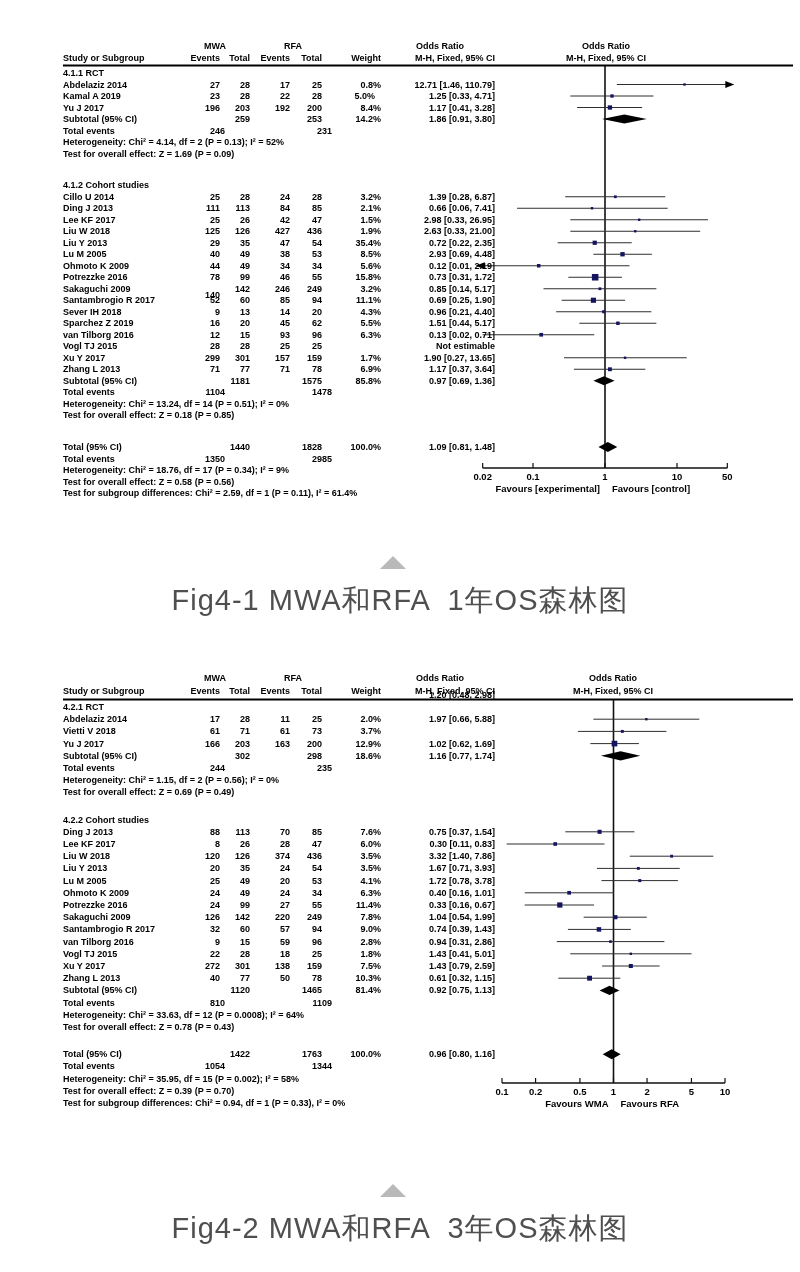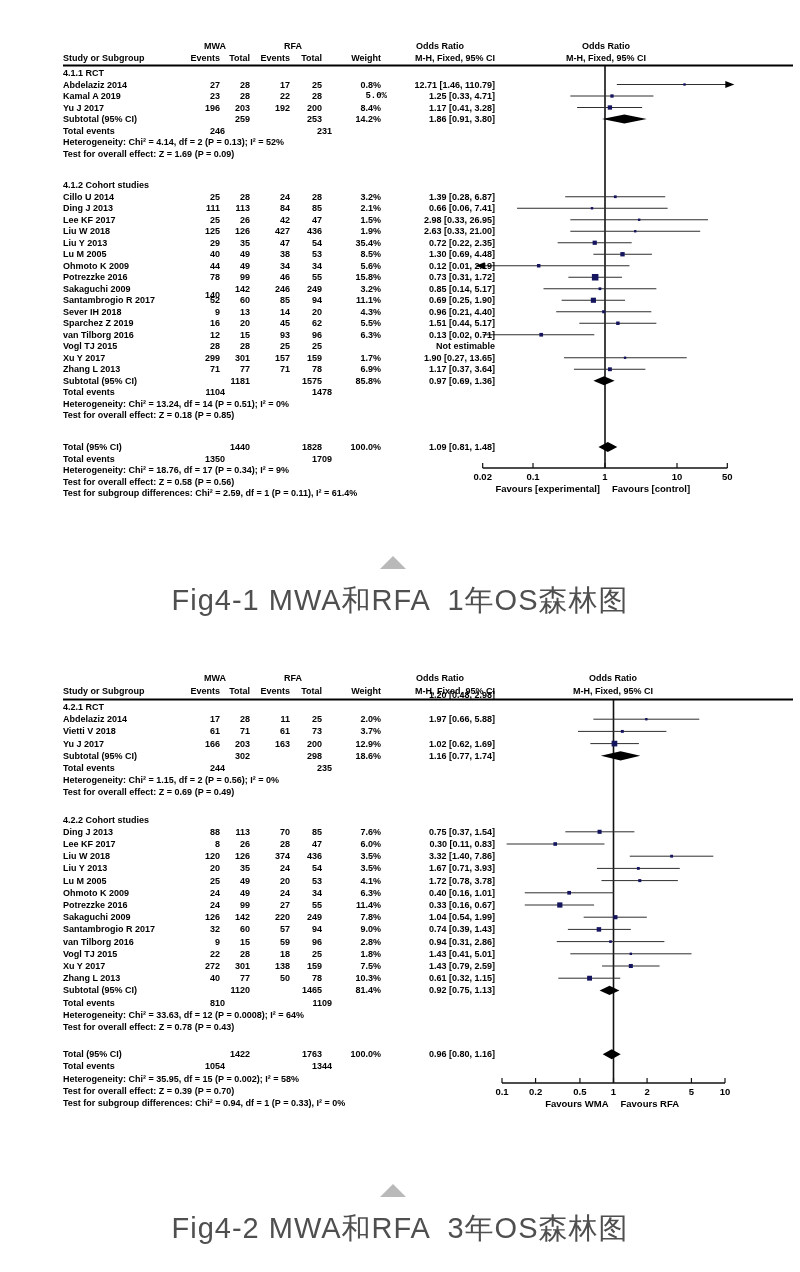--- a/index.html
+++ b/index.html
@@ -138,21 +138,21 @@
       <div class="t right" style="top: 79.5px; right: 550px;">28</div>
       <div class="t right" style="top: 79.5px; right: 510px;">17</div>
       <div class="t right" style="top: 79.5px; right: 478px;">25</div>
       <div class="t right" style="top: 79.5px; right: 419px;">0.8%</div>
       <div class="t right" style="top: 79.5px; right: 305px;">12.71 [1.46, 110.79]</div>
       <div class="t" style="top: 91px; left: 63px;">Kamal A 2019</div>
       <div class="t right" style="top: 91px; right: 580px;">23</div>
       <div class="t right" style="top: 91px; right: 550px;">28</div>
       <div class="t right" style="top: 91px; right: 510px;">22</div>
       <div class="t right" style="top: 91px; right: 478px;">28</div>
-      <div class="t right" style="top: 91px; right: 413px; font-family: Liberation Mono, monospace;">5.0%</div>
+      <div class="t right" style="top: 91px; right: 425px;">5.0%</div>
       <div class="t right" style="top: 91px; right: 305px;">1.25 [0.33, 4.71]</div>
       <div class="t" style="top: 102.5px; left: 63px;">Yu J 2017</div>
       <div class="t right" style="top: 102.5px; right: 580px;">196</div>
       <div class="t right" style="top: 102.5px; right: 550px;">203</div>
       <div class="t right" style="top: 102.5px; right: 510px;">192</div>
       <div class="t right" style="top: 102.5px; right: 478px;">200</div>
       <div class="t right" style="top: 102.5px; right: 419px;">8.4%</div>
       <div class="t right" style="top: 102.5px; right: 305px;">1.17 [0.41, 3.28]</div>
       <div class="t" style="top: 114px; left: 63px;">Subtotal (95% CI)</div>
       <div class="t right" style="top: 114px; right: 550px;">259</div>
@@ -199,21 +199,21 @@
       <div class="t right" style="top: 237.75px; right: 510px;">47</div>
       <div class="t right" style="top: 237.75px; right: 478px;">54</div>
       <div class="t right" style="top: 237.75px; right: 419px;">35.4%</div>
       <div class="t right" style="top: 237.75px; right: 305px;">0.72 [0.22, 2.35]</div>
       <div class="t" style="top: 249.25px; left: 63px;">Lu M 2005</div>
       <div class="t right" style="top: 249.25px; right: 580px;">40</div>
       <div class="t right" style="top: 249.25px; right: 550px;">49</div>
       <div class="t right" style="top: 249.25px; right: 510px;">38</div>
       <div class="t right" style="top: 249.25px; right: 478px;">53</div>
       <div class="t right" style="top: 249.25px; right: 419px;">8.5%</div>
-      <div class="t right" style="top: 249.25px; right: 305px;">1.30 [0.69, 4.48]</div>
+      <div class="t right" style="top: 249.25px; right: 305px;">2.93 [0.69, 4.48]</div>
       <div class="t" style="top: 260.75px; left: 63px;">Ohmoto K 2009</div>
       <div class="t right" style="top: 260.75px; right: 580px;">44</div>
       <div class="t right" style="top: 260.75px; right: 550px;">49</div>
       <div class="t right" style="top: 260.75px; right: 510px;">34</div>
       <div class="t right" style="top: 260.75px; right: 478px;">34</div>
       <div class="t right" style="top: 260.75px; right: 419px;">5.6%</div>
       <div class="t right" style="top: 260.75px; right: 305px;">0.12 [0.01, 2.19]</div>
       <div class="t" style="top: 272.25px; left: 63px;">Potrezzke 2016</div>
       <div class="t right" style="top: 272.25px; right: 580px;">78</div>
       <div class="t right" style="top: 272.25px; right: 550px;">99</div>
@@ -286,21 +286,21 @@
       <div class="t right" style="top: 387.25px; right: 468px;">1478</div>
       <div class="t" style="top: 398.75px; left: 63px;">Heterogeneity: Chi² = 13.24, df = 14 (P = 0.51); I² = 0%</div>
       <div class="t" style="top: 410.25px; left: 63px;">Test for overall effect: Z = 0.18 (P = 0.85)</div>
       <div class="t" style="top: 442px; left: 63px;">Total (95% CI)</div>
       <div class="t right" style="top: 442px; right: 550px;">1440</div>
       <div class="t right" style="top: 442px; right: 478px;">1828</div>
       <div class="t right" style="top: 442px; right: 419px;">100.0%</div>
       <div class="t right" style="top: 442px; right: 305px;">1.09 [0.81, 1.48]</div>
       <div class="t" style="top: 453.5px; left: 63px;">Total events</div>
       <div class="t right" style="top: 453.5px; right: 575px;">1350</div>
-      <div class="t right" style="top: 453.5px; right: 468px;">1709</div>
+      <div class="t right" style="top: 453.5px; right: 468px;">2985</div>
       <div class="t" style="top: 465px; left: 63px;">Heterogeneity: Chi² = 18.76, df = 17 (P = 0.34); I² = 9%</div>
       <div class="t" style="top: 476.5px; left: 63px;">Test for overall effect: Z = 0.58 (P = 0.56)</div>
       <div class="t" style="top: 488px; left: 63px;">Test for subgroup differences: Chi² = 2.59, df = 1 (P = 0.11), I² = 61.4%</div>
       <div class="t axis-label center" style="top: 471px; left: 482.674px;">0.02</div>
       <div class="t axis-label center" style="top: 471px; left: 533px;">0.1</div>
       <div class="t axis-label center" style="top: 471px; left: 605px;">1</div>
       <div class="t axis-label center" style="top: 471px; left: 677px;">10</div>
       <div class="t axis-label center" style="top: 471px; left: 727.326px;">50</div>
       <div class="t axis-label right" style="top: 482.5px; right: 200px;">Favours [experimental]</div>
       <div class="t axis-label" style="top: 482.5px; left: 612px;">Favours [control]</div>

